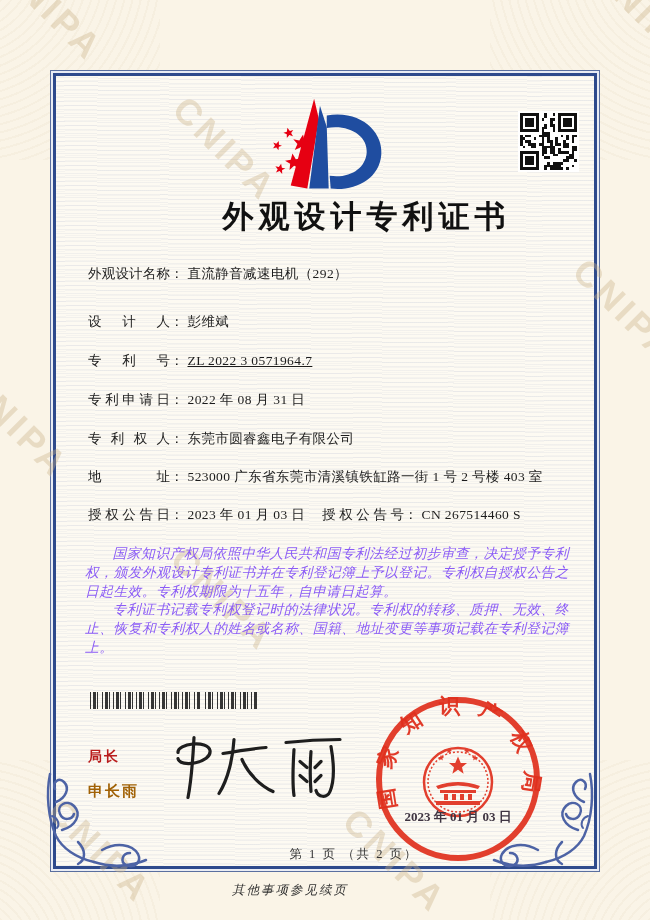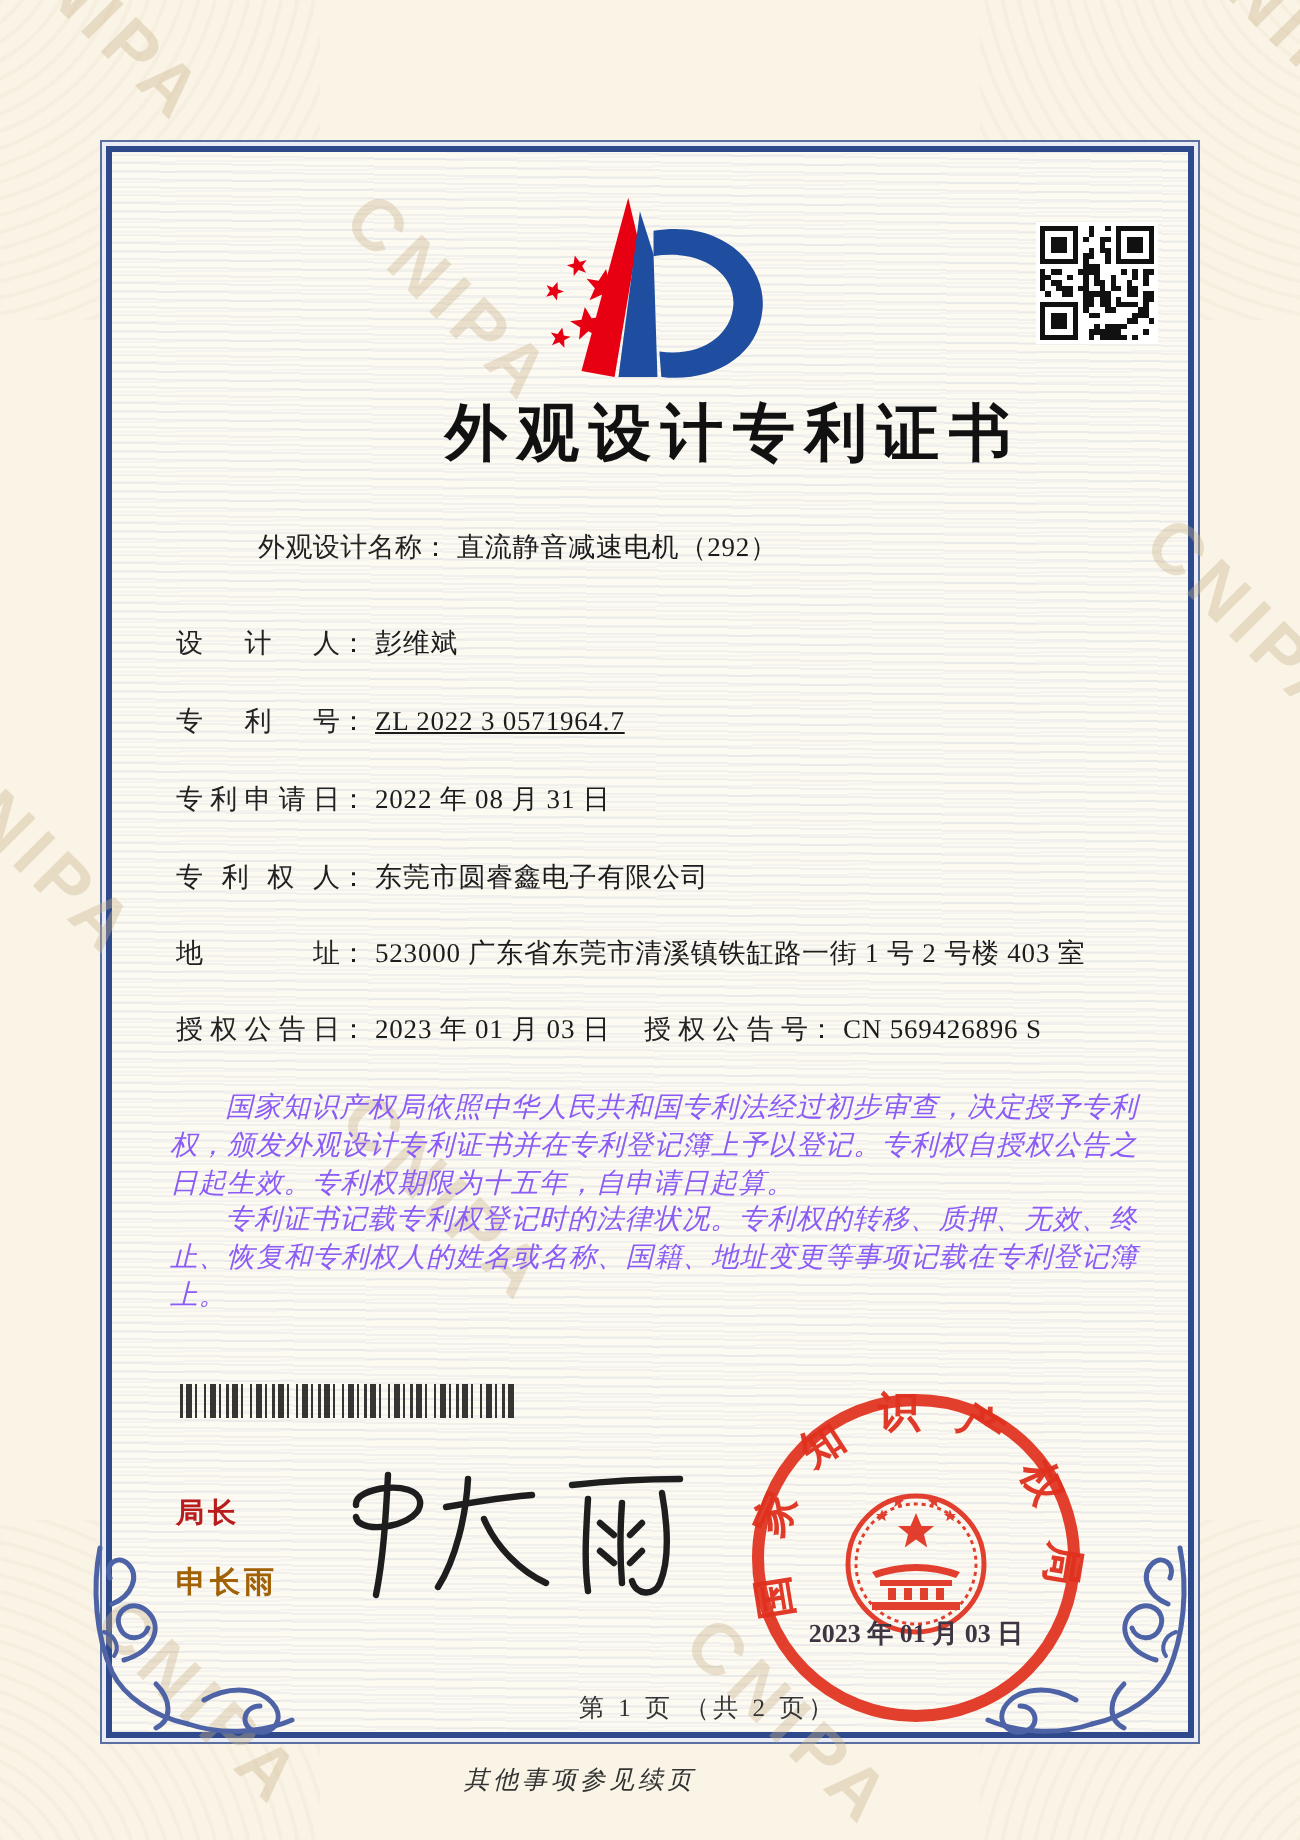--- a/index.html
+++ b/index.html
@@ -248,42 +248,42 @@
       <rect x="14" y="0" width="7" height="7" fill="#111"></rect>
       <rect x="15" y="1" width="5" height="5" fill="#fff"></rect>
       <rect x="16" y="2" width="3" height="3" fill="#111"></rect>
       <rect x="0" y="14" width="7" height="7" fill="#111"></rect>
       <rect x="1" y="15" width="5" height="5" fill="#fff"></rect>
       <rect x="2" y="16" width="3" height="3" fill="#111"></rect>
     </svg>
 
   <div class="content title">外观设计专利证书</div>
 
-  <div class="content frow" style="top:265px;margin-left:41px;">
+  <div class="content frow" style="top:265px;">
     <span class="flabel">外观设计名称</span><span class="fcolon">：</span><span class="fvalue">直流静音减速电机（292）</span>
   </div>
   <div class="content frow" style="top:313px;">
     <span class="flabel">设计人</span><span class="fcolon">：</span><span class="fvalue">彭维斌</span>
   </div>
   <div class="content frow" style="top:352px;text-decoration:underline;">
     <span class="flabel">专利号</span><span class="fcolon">：</span><span class="fvalue">ZL 2022 3 0571964.7</span>
   </div>
   <div class="content frow" style="top:391px;">
     <span class="flabel">专利申请日</span><span class="fcolon">：</span><span class="fvalue">2022 年 08 月 31 日</span>
   </div>
   <div class="content frow" style="top:430px;">
     <span class="flabel">专利权人</span><span class="fcolon">：</span><span class="fvalue">东莞市圆睿鑫电子有限公司</span>
   </div>
   <div class="content frow" style="top:468px;">
     <span class="flabel">地址</span><span class="fcolon">：</span><span class="fvalue">523000 广东省东莞市清溪镇铁缸路一街 1 号 2 号楼 403 室</span>
   </div>
   <div class="content frow" style="top:506px;">
     <span class="flabel">授权公告日</span><span class="fcolon">：</span><span class="fvalue">2023 年 01 月 03 日</span>
     <span class="fgroup2">
-      <span class="flabel">授权公告号</span><span class="fcolon">：</span><span class="fvalue">CN 569426896 S</span>
+      <span class="flabel">授权公告号</span><span class="fcolon">：</span><span class="fvalue">CN 267514460 S</span>
     </span>
   </div>
 
   <div class="content body-par" style="top:545px;">国家知识产权局依照中华人民共和国专利法经过初步审查，决定授予专利权，颁发外观设计专利证书并在专利登记簿上予以登记。专利权自授权公告之日起生效。专利权期限为十五年，自申请日起算。</div>
   <div class="content body-par" style="top:601px;">专利证书记载专利权登记时的法律状况。专利权的转移、质押、无效、终止、恢复和专利权人的姓名或名称、国籍、地址变更等事项记载在专利登记簿上。</div>
 
   <div class="content barcode"></div>
 
   <div class="content officer-title">局长</div>
   <div class="content officer-name">申长雨</div>

